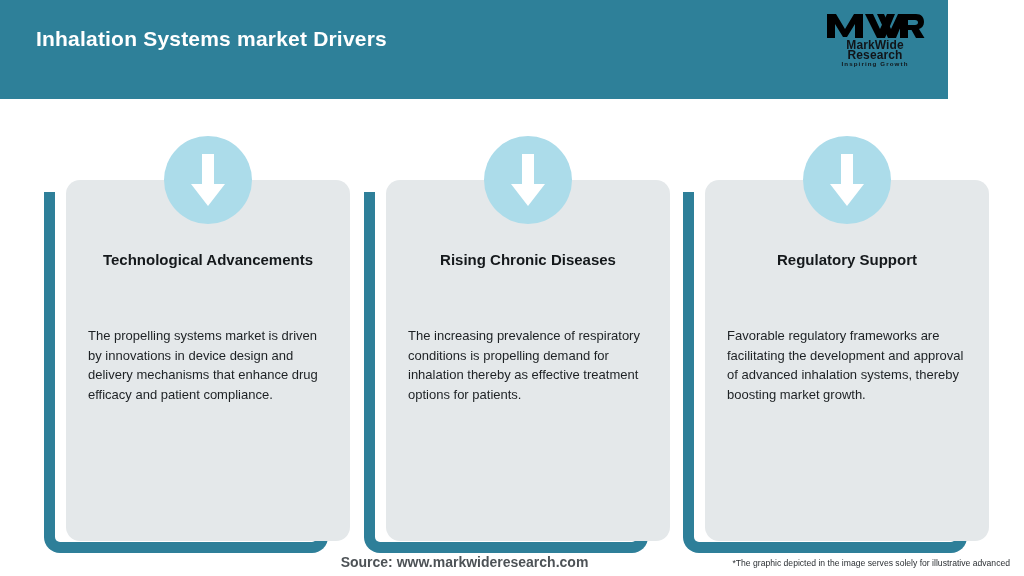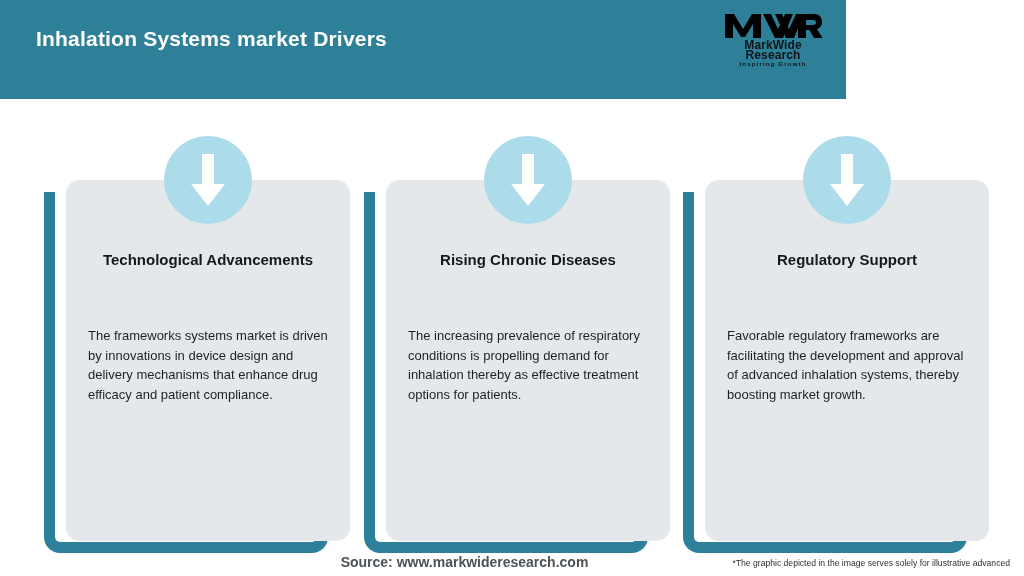--- a/index.html
+++ b/index.html
@@ -7,21 +7,21 @@
     width:1024px;height:576px;
     background:#ffffff;
     font-family:"Liberation Sans", sans-serif;
     overflow:hidden;
     position:relative;
   }
 
   
   .header{
     position:absolute;left:0;top:0;
-    width:846px;height:99px;
+    width:948px;height:99px;
     background:#2e8099;
   }
   .header-title{
     position:absolute;left:36px;top:27px;
     font-size:21px;font-weight:bold;
     color:#ffffff;
     letter-spacing:.2px;
     white-space:nowrap;
   }
 
@@ -135,21 +135,21 @@
 
   <div class="card-wrap c0">
     <div class="card-frame"></div>
     <div class="card">
       <div class="card-icon">
         <svg width="40" height="56" viewBox="0 0 40 56">
           <path d="M14 2 L26 2 L26 32 L37 32 L20 54 L3 32 L14 32 Z" fill="#ffffff"></path>
         </svg>
       </div>
       <div class="card-title">Technological Advancements</div>
-      <div class="card-body">The frameworks systems market is driven by innovations in device design and delivery mechanisms that enhance drug efficacy and patient compliance.</div>
+      <div class="card-body">The propelling systems market is driven by innovations in device design and delivery mechanisms that enhance drug efficacy and patient compliance.</div>
     </div>
   </div>
 
   <div class="card-wrap c1">
     <div class="card-frame"></div>
     <div class="card">
       <div class="card-icon">
         <svg width="40" height="56" viewBox="0 0 40 56">
           <path d="M14 2 L26 2 L26 32 L37 32 L20 54 L3 32 L14 32 Z" fill="#ffffff"></path>
         </svg>

